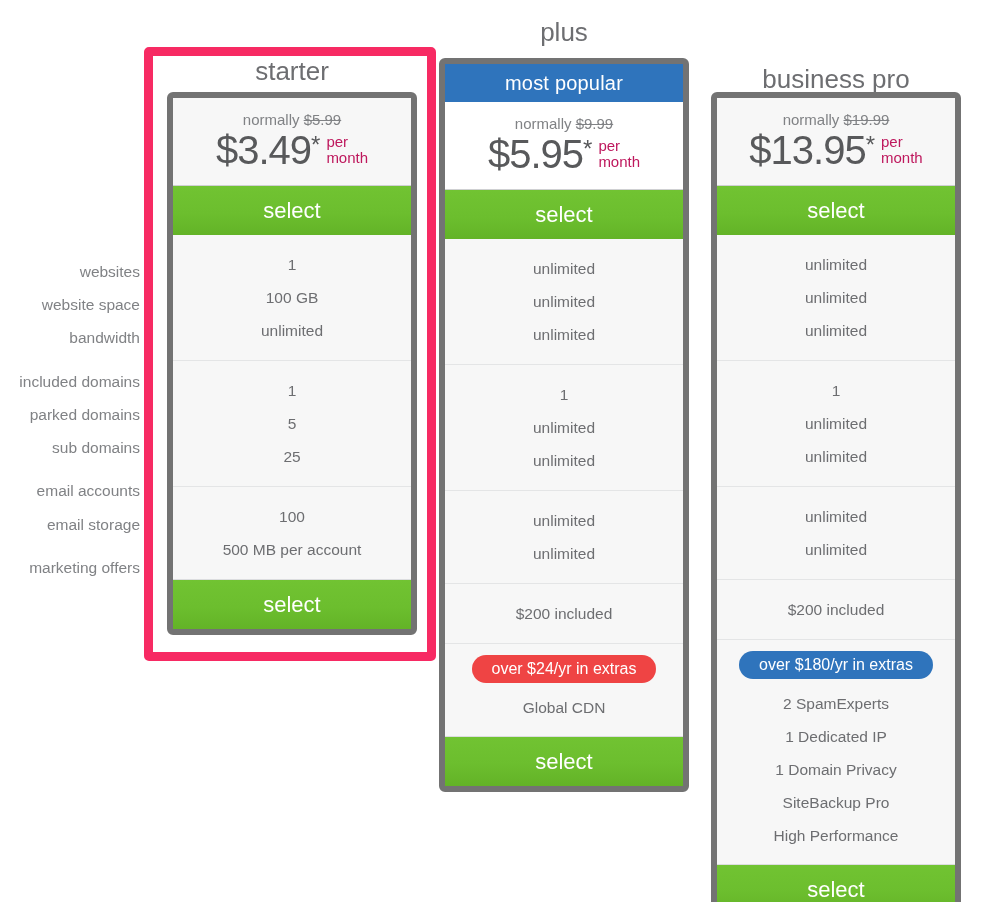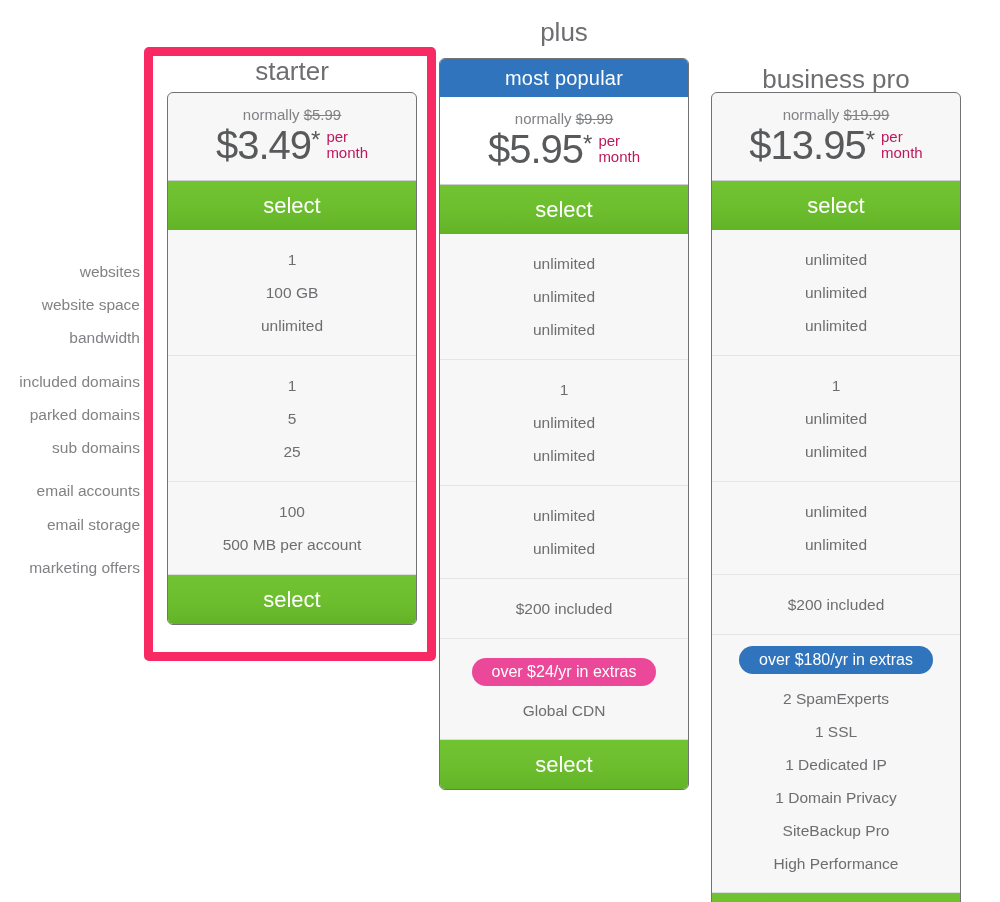--- a/index.html
+++ b/index.html
@@ -67,21 +67,21 @@
     color: #6d6e71;
     line-height: 1;
     white-space: nowrap;
   }
 
   .card {
     position: absolute;
     left: 0;
     width: 250px;
     background: #f7f7f7;
-    border: 1px solid #737373;
+    border: 6px solid #737373;
     border-radius: 6px;
     overflow: hidden;
   }
 
   
   .ribbon {
     height: 38px;
     line-height: 38px;
     text-align: center;
     font-size: 20px;
@@ -268,21 +268,21 @@
               <div class="feature">unlimited</div>
             </div>
             <div class="fgroup">
               <div class="feature">unlimited</div>
               <div class="feature">unlimited</div>
             </div>
             <div class="fgroup">
               <div class="feature">$200 included</div>
             </div>
           </div>
-          <div class="extras-wrap"><span class="extras-badge" style="background: #ec4899; margin-top: 8px;">over $24/yr in extras</span></div>
+          <div class="extras-wrap"><span class="extras-badge" style="background: #ef4444;">over $24/yr in extras</span></div>
           <div class="bonus-list">
             <div class="bonus">Global CDN</div>
           </div>
           <div class="select-btn bottom">select</div>
         </div>
       </div>
       <div class="plan" style="left: 711px;">
         <div class="plan-title" style="top: 66px;">business pro</div>
         <div class="card" style="top: 92px;">
           <div class="price-block">
@@ -312,21 +312,20 @@
               <div class="feature">unlimited</div>
               <div class="feature">unlimited</div>
             </div>
             <div class="fgroup">
               <div class="feature">$200 included</div>
             </div>
           </div>
           <div class="extras-wrap"><span class="extras-badge" style="background: rgb(47, 116, 188);">over $180/yr in extras</span></div>
           <div class="bonus-list">
             <div class="bonus">2 SpamExperts</div>
-            <div class="bonus">1 SSL</div>
             <div class="bonus">1 Dedicated IP</div>
             <div class="bonus">1 Domain Privacy</div>
             <div class="bonus">SiteBackup Pro</div>
             <div class="bonus">High Performance</div>
           </div>
           <div class="select-btn bottom">select</div>
         </div>
       </div>
     </div>
 

